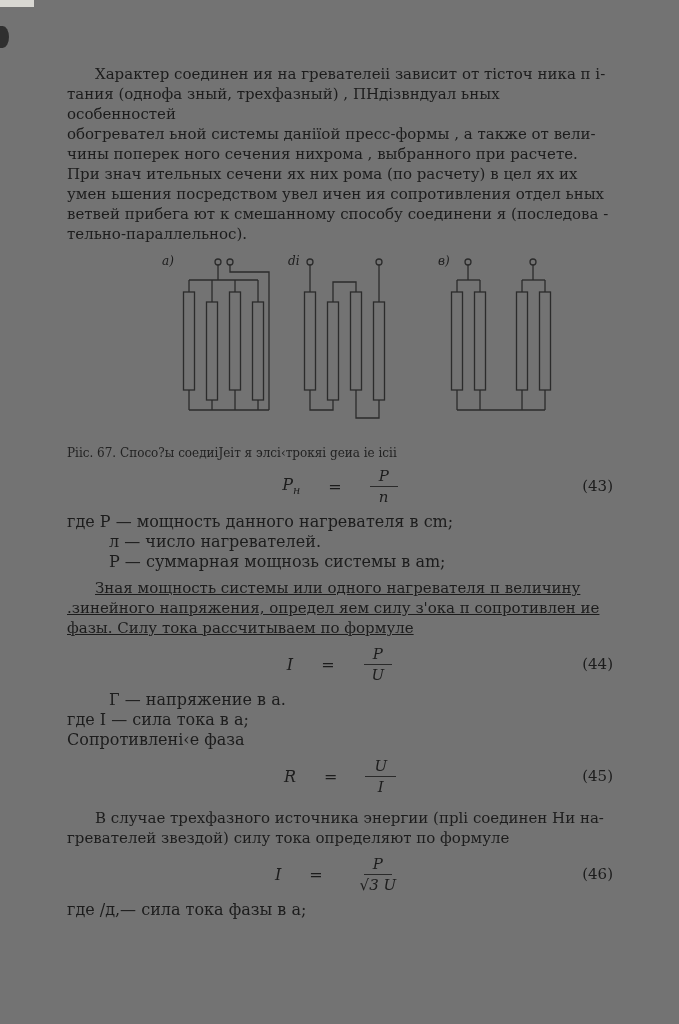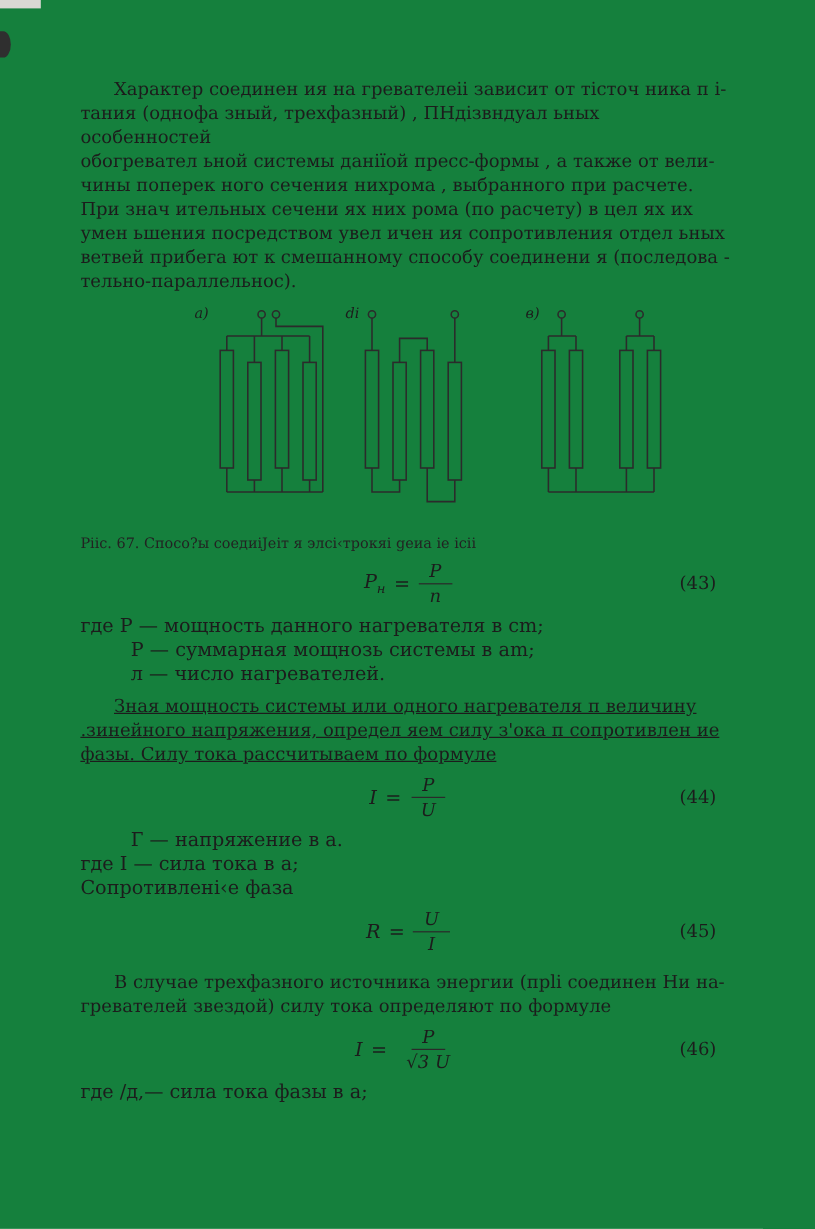--- a/index.html
+++ b/index.html
@@ -6,21 +6,21 @@
   html, body { width:679px; height:1024px; }
   body {
     background:#efeeea;
     font-family:"DejaVu Serif","Liberation Serif",serif;
     color:#1c1c1c;
     overflow:hidden;
   }
   .page {
     position:relative;
     width:679px; height:1024px;
-    background:#15803d;
+    background:#737373;
   }
   .scan-smudge-top {
     position:absolute; left:0; top:0; width:34px; height:7px;
     background:#d9d8d3;
   }
   .scan-blob {
     position:absolute; left:0; top:26px; width:9px; height:22px;
     background:#2f2f2f;
     border-radius:0 70% 70% 0 / 0 50% 50% 0;
   }
@@ -38,28 +38,28 @@
   .p3 { margin-top:6px;text-decoration:underline; }
   .p4 { margin-top:10px; }
   .formula {
     position:relative;
     height:44px;
     display:flex; align-items:center; justify-content:center;
     margin:4px 0;
   }
   .f-body {
     font-size:16px; font-style:italic;
-    display:inline-flex; align-items:center; gap:7px;
+    display:inline-flex; align-items:center; gap:28px;
   }
   .f-sub { font-size:11px; font-style:italic; }
   .frac { display:inline-flex; flex-direction:column; align-items:center; font-size:15px; }
   .frac .num { display:block; padding:0 9px 1px; border-bottom:1.2px solid #2a2a2a; font-style:italic; }
   .frac .den { display:block; padding:1px 9px 0; font-style:italic; }
   .f-label {
-    position:absolute; right:16px; top:50%; transform:translateY(-50%);
+    position:absolute; right:0; top:50%; transform:translateY(-50%);
     font-style:normal; font-size:15px;
   }
   .defs { font-size:16px; line-height:20px; }
   .def-line.indent1 { padding-left:42px; }
 </style>
 </head>
 <body>
 
 <div class="page">
   <div class="scan-smudge-top"></div>
@@ -154,22 +154,22 @@
         <span class="frac">
             <span class="num">Р</span>
             <span class="den">n</span>
           </span>
       </span>
       <span class="f-label">(43)</span>
     </div>
 
     <div class="defs">
       <div class="def-line">где  Р   — мощность данного нагревателя в cm;</div>
+      <div class="def-line indent1">л — число нагревателей.</div>
       <div class="def-line indent1">Р   — суммарная мощнозь системы в am;</div>
-      <div class="def-line indent1">л — число нагревателей.</div>
     </div>
 
     <p class="para p3">Зная мощность системы или одного нагревателя п величину
 .зинейного напряжения, определ яем силу з'ока п сопротивлен ие
 фазы. Силу тока рассчитываем по формуле</p>
 
     <div class="formula">
       <span class="f-body">
         <span>I</span>
         <span>=</span>

